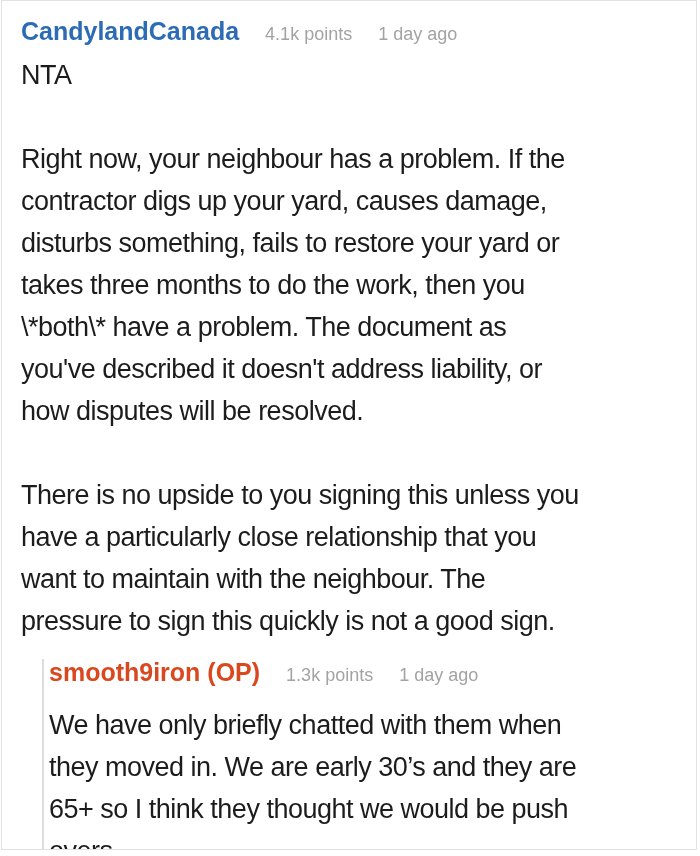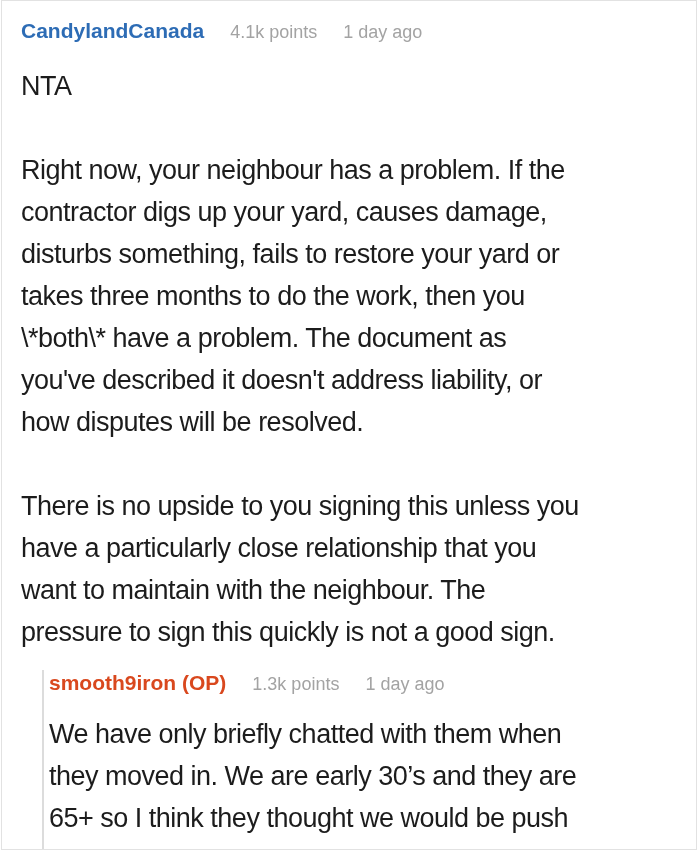--- a/index.html
+++ b/index.html
@@ -19,33 +19,33 @@
     overflow: hidden;
   }
   .comment-header {
     display: flex;
     align-items: baseline;
     gap: 26px;
     line-height: 26px;
     white-space: nowrap;
   }
   .username {
-    font-size: 21px;
+    font-size: 25px;
     font-weight: 700;
     cursor: pointer;
   }
   .username.author-blue { color: var(--author-blue); }
   .username.op-orange  { color: var(--op-orange); }
   .meta {
     font-size: 18px;
     color: var(--meta-gray);
     font-weight: 400;
   }
   .comment-body {
-    margin-top: 20px;
+    margin-top: 7px;
     font-size: 27px;
     line-height: 42px;
     letter-spacing: -0.5px;
     color: var(--body-text);
     white-space: pre-line;
   }
   .reply {
     margin-top: 17px;
     margin-left: 21px;
     border-left: 2px solid var(--thread-line);

